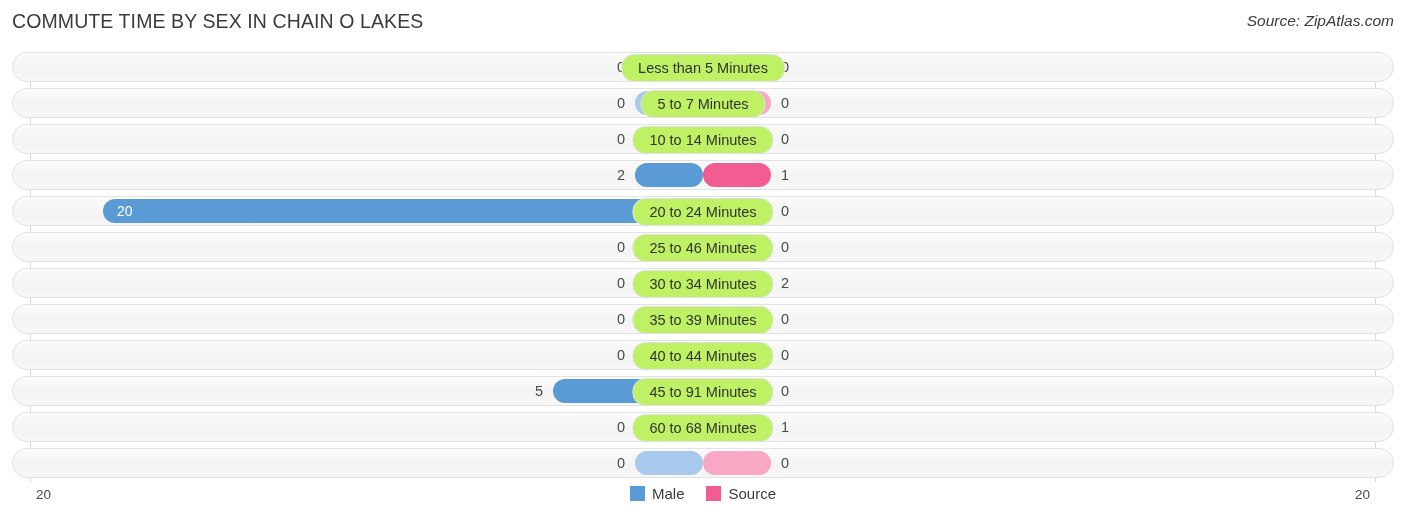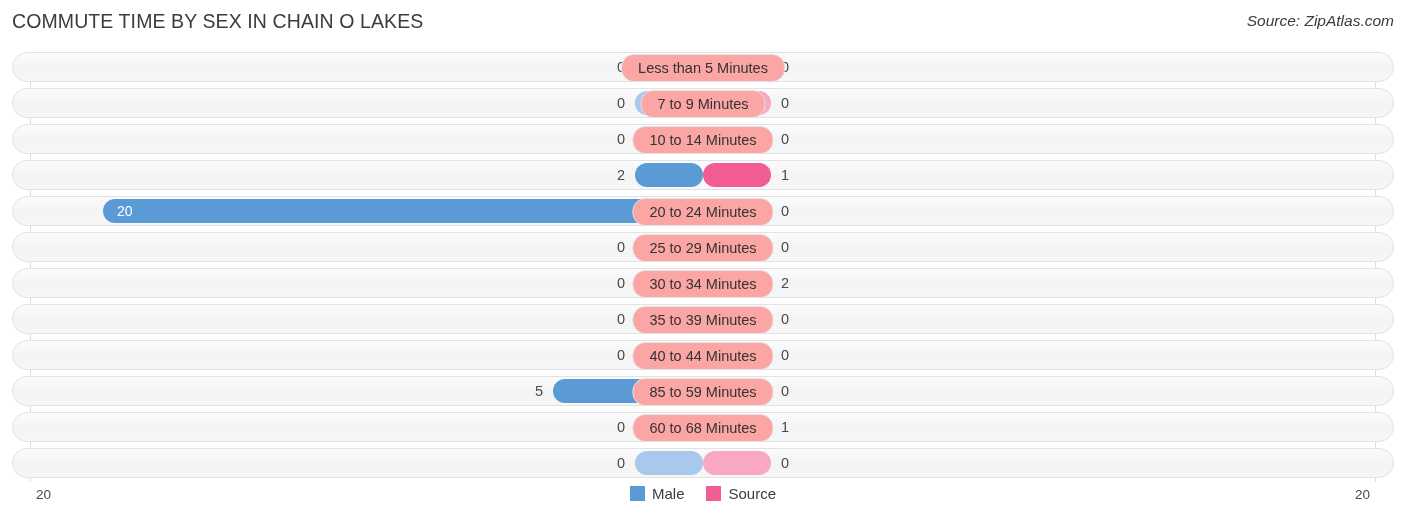--- a/index.html
+++ b/index.html
@@ -137,21 +137,21 @@
   }
 
   .row-label {
     position: absolute;
     top: 2px;
     left: 50%;
     transform: translateX(-50%);
     height: 26px;
     line-height: 26px;
     padding: 0 16px;
-    background: #fca5a5;
+    background: #bef264;
     border: 1px solid #e0e0e0;
     border-radius: 13px;
     font-size: 14.5px;
     color: #333333;
     white-space: nowrap;
     z-index: 3;
   }
 
   
   #footer {
@@ -219,21 +219,21 @@
           <div class="row-label">Less than 5 Minutes</div>
         </div>
         <div class="row">
           <div class="track"></div>
           <div class="bars">
             <div class="bar bar-male capped" style="width: 68px;"></div>
             <div class="bar bar-female capped" style="width: 68px;"></div>
             <div class="bar-value male-value" style="right: 769px;">0</div>
             <div class="bar-value female-value" style="left: 769px;">0</div>
           </div>
-          <div class="row-label">7 to 9 Minutes</div>
+          <div class="row-label">5 to 7 Minutes</div>
         </div>
         <div class="row">
           <div class="track"></div>
           <div class="bars">
             <div class="bar bar-male capped" style="width: 68px;"></div>
             <div class="bar bar-female capped" style="width: 68px;"></div>
             <div class="bar-value male-value" style="right: 769px;">0</div>
             <div class="bar-value female-value" style="left: 769px;">0</div>
           </div>
           <div class="row-label">10 to 14 Minutes</div>
@@ -258,21 +258,21 @@
           <div class="row-label">20 to 24 Minutes</div>
         </div>
         <div class="row">
           <div class="track"></div>
           <div class="bars">
             <div class="bar bar-male capped" style="width: 68px;"></div>
             <div class="bar bar-female capped" style="width: 68px;"></div>
             <div class="bar-value male-value" style="right: 769px;">0</div>
             <div class="bar-value female-value" style="left: 769px;">0</div>
           </div>
-          <div class="row-label">25 to 29 Minutes</div>
+          <div class="row-label">25 to 46 Minutes</div>
         </div>
         <div class="row">
           <div class="track"></div>
           <div class="bars">
             <div class="bar bar-male capped" style="width: 68px;"></div>
             <div class="bar bar-female capped hot" style="width: 68px;"></div>
             <div class="bar-value male-value" style="right: 769px;">0</div>
             <div class="bar-value female-value" style="left: 769px;">2</div>
           </div>
           <div class="row-label">30 to 34 Minutes</div>
@@ -298,21 +298,21 @@
           <div class="row-label">40 to 44 Minutes</div>
         </div>
         <div class="row">
           <div class="track"></div>
           <div class="bars">
             <div class="bar bar-male capped hot" style="width: 150px;"></div>
             <div class="bar bar-female capped" style="width: 68px;"></div>
             <div class="bar-value male-value" style="right: 851px;">5</div>
             <div class="bar-value female-value" style="left: 769px;">0</div>
           </div>
-          <div class="row-label">85 to 59 Minutes</div>
+          <div class="row-label">45 to 91 Minutes</div>
         </div>
         <div class="row">
           <div class="track"></div>
           <div class="bars">
             <div class="bar bar-male capped" style="width: 68px;"></div>
             <div class="bar bar-female capped hot" style="width: 68px;"></div>
             <div class="bar-value male-value" style="right: 769px;">0</div>
             <div class="bar-value female-value" style="left: 769px;">1</div>
           </div>
           <div class="row-label">60 to 68 Minutes</div>

